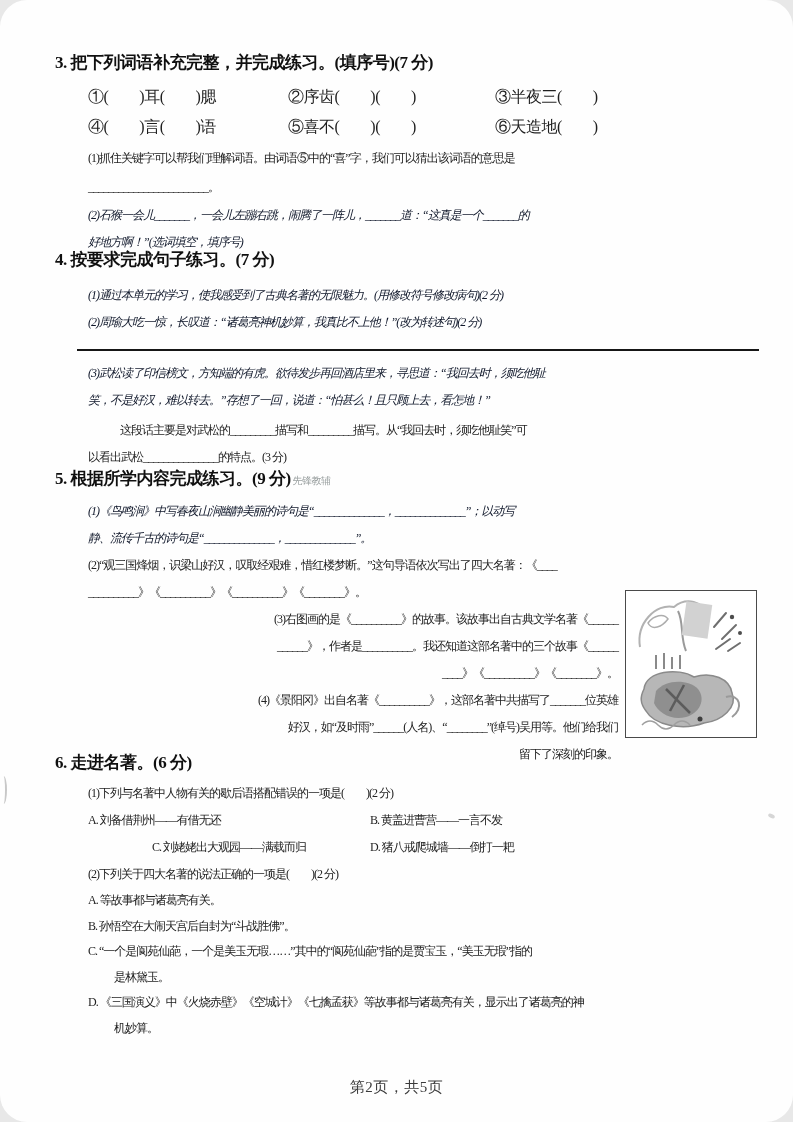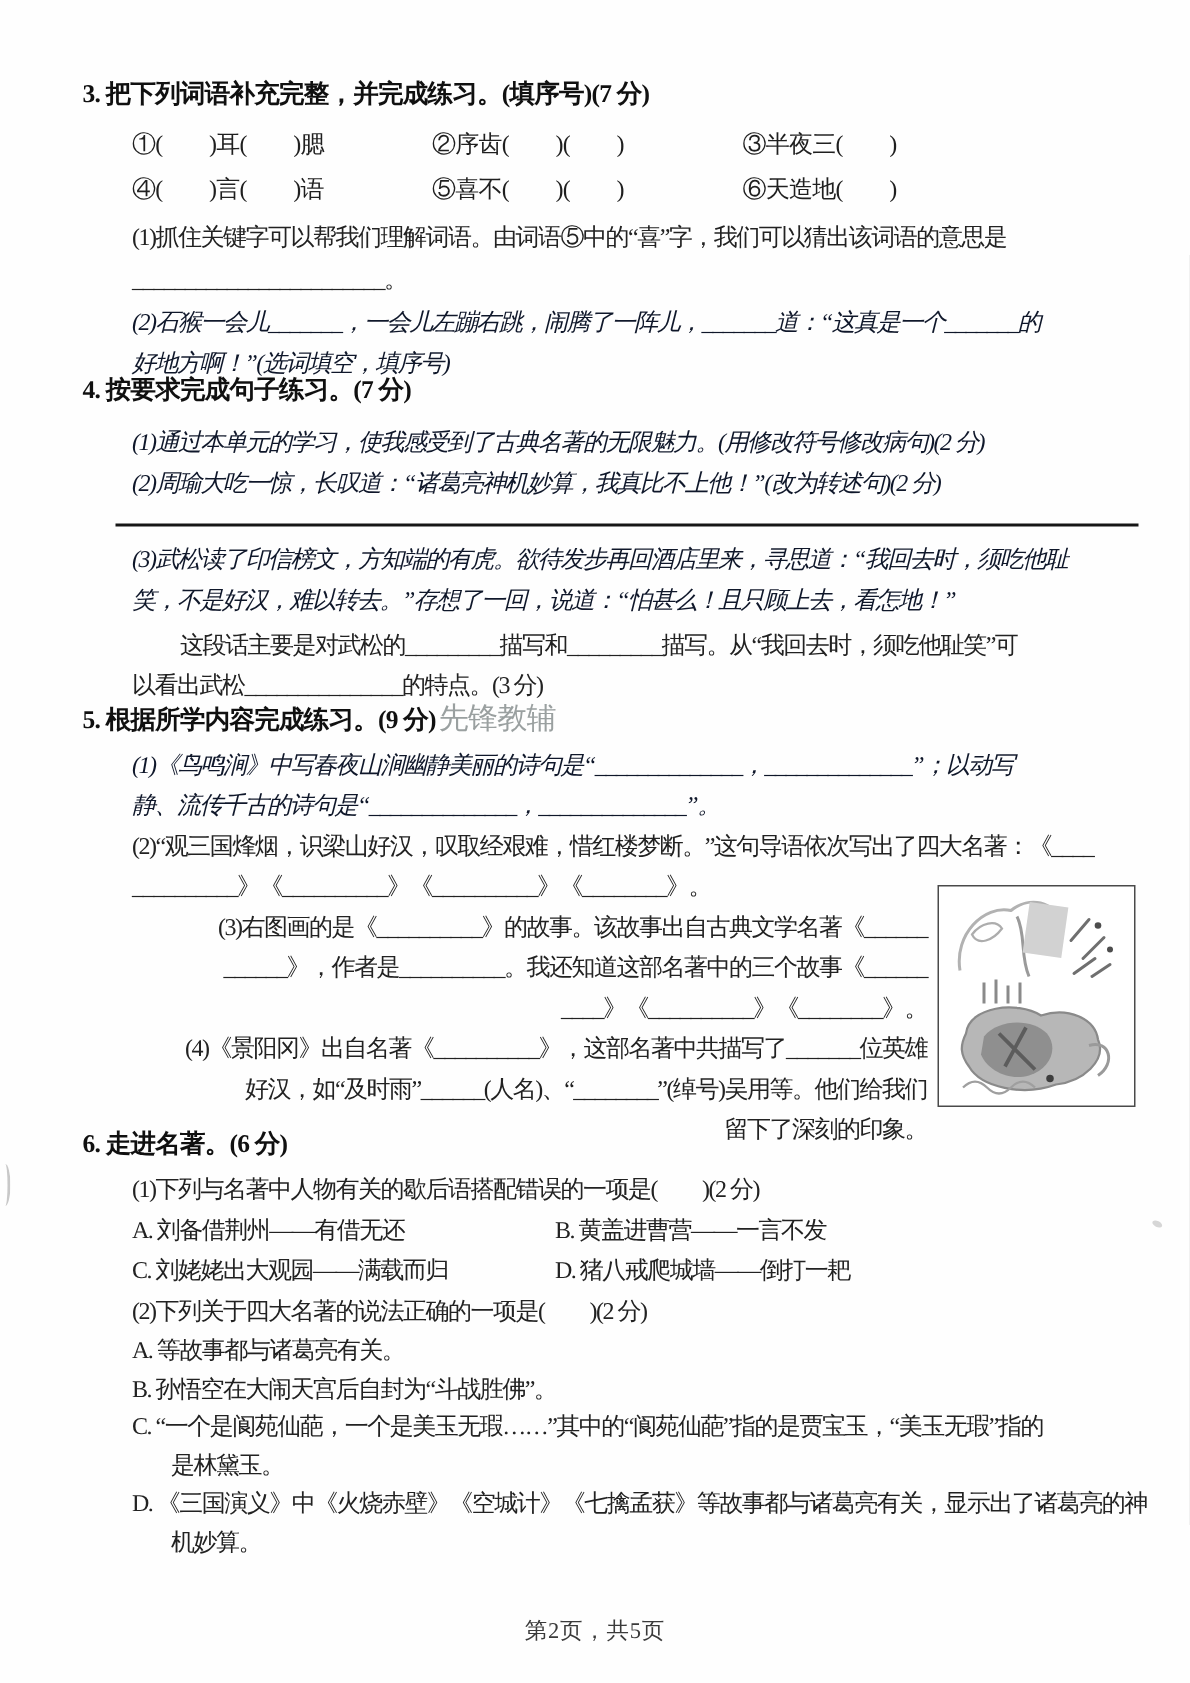--- a/index.html
+++ b/index.html
@@ -4,36 +4,37 @@
 <style>
   html,body{margin:0;padding:0;background:#e8e8e8;}
   .page{
     position:relative;
     width:793px;height:1122px;
     margin:0 auto;
     background:#fefefe;
     font-family:"Liberation Serif","DejaVu Serif",serif;
     color:#1f1f1f;
     overflow:hidden;
+    border-radius:27px;
   }
   .sect{position:absolute;left:55px;width:710px;}
   .q-header{
     font-weight:bold;font-size:17px;line-height:26px;color:#101010;
     letter-spacing:-0.5px;white-space:nowrap;
   }
   .q-body{margin-left:33px;}
   .line{
-    font-size:16px;line-height:27px;letter-spacing:-1px;
+    font-size:12px;line-height:27px;letter-spacing:-1px;
     white-space:nowrap;color:#222;
   }
   .kaiti{font-style:italic;color:#0f172a;}
   .indent{padding-left:32px;}
   .hang{padding-left:26px;}
   .narrow{width:530px;text-align:right;}
-  .watermark{color:#9aa0a0;font-weight:normal;font-size:20px;margin-left:2px;}
+  .watermark{color:#9aa0a0;font-weight:normal;font-size:10px;margin-left:2px;}
   
   .idiom-row{display:flex;margin-left:33px;line-height:30px;font-size:16px;letter-spacing:-0.5px;}
   .idiom-cell{white-space:nowrap;}
   .idiom-cell.c1{width:200px;}
   .idiom-cell.c2{width:207px;}
   .idiom-cell.c3{flex:1;}
   
   .answer-rule{
     height:0;border:none;border-top:2.5px solid #161616;
     width:682px;margin:13px 0 9px 22px;
@@ -148,21 +149,21 @@
 
   <div class="sect" style="top:750px;">
     <div class="q-header">6. 走进名著。(6 分)</div>
     <div class="q-body">
       <div class="line" style="margin-top:4px;">(1)下列与名著中人物有关的歇后语搭配错误的一项是(　　)(2 分)</div>
       <div style="display:flex;">
         <div class="line" style="width:282px;">A. 刘备借荆州——有借无还</div>
         <div class="line">B. 黄盖进曹营——一言不发</div>
       </div>
       <div style="display:flex;">
-        <div class="line" style="width:282px;">C. 刘姥姥出大观园——满载而归</div>
+        <div class="line" style="width:282px;text-align:center;">C. 刘姥姥出大观园——满载而归</div>
         <div class="line">D. 猪八戒爬城墙——倒打一耙</div>
       </div>
       <div class="line">(2)下列关于四大名著的说法正确的一项是(　　)(2 分)</div>
       <div class="line" style="line-height:25.5px;">A. 等故事都与诸葛亮有关。</div>
       <div class="line" style="line-height:25.5px;">B. 孙悟空在大闹天宫后自封为“斗战胜佛”。</div>
       <div class="line" style="line-height:25.5px;">C. “一个是阆苑仙葩，一个是美玉无瑕……”其中的“阆苑仙葩”指的是贾宝玉，“美玉无瑕”指的</div>
       <div class="line hang" style="line-height:25.5px;">是林黛玉。</div>
       <div class="line" style="line-height:25.5px;">D. 《三国演义》中《火烧赤壁》《空城计》《七擒孟获》等故事都与诸葛亮有关，显示出了诸葛亮的神</div>
       <div class="line hang" style="line-height:25.5px;">机妙算。</div>
     </div>

